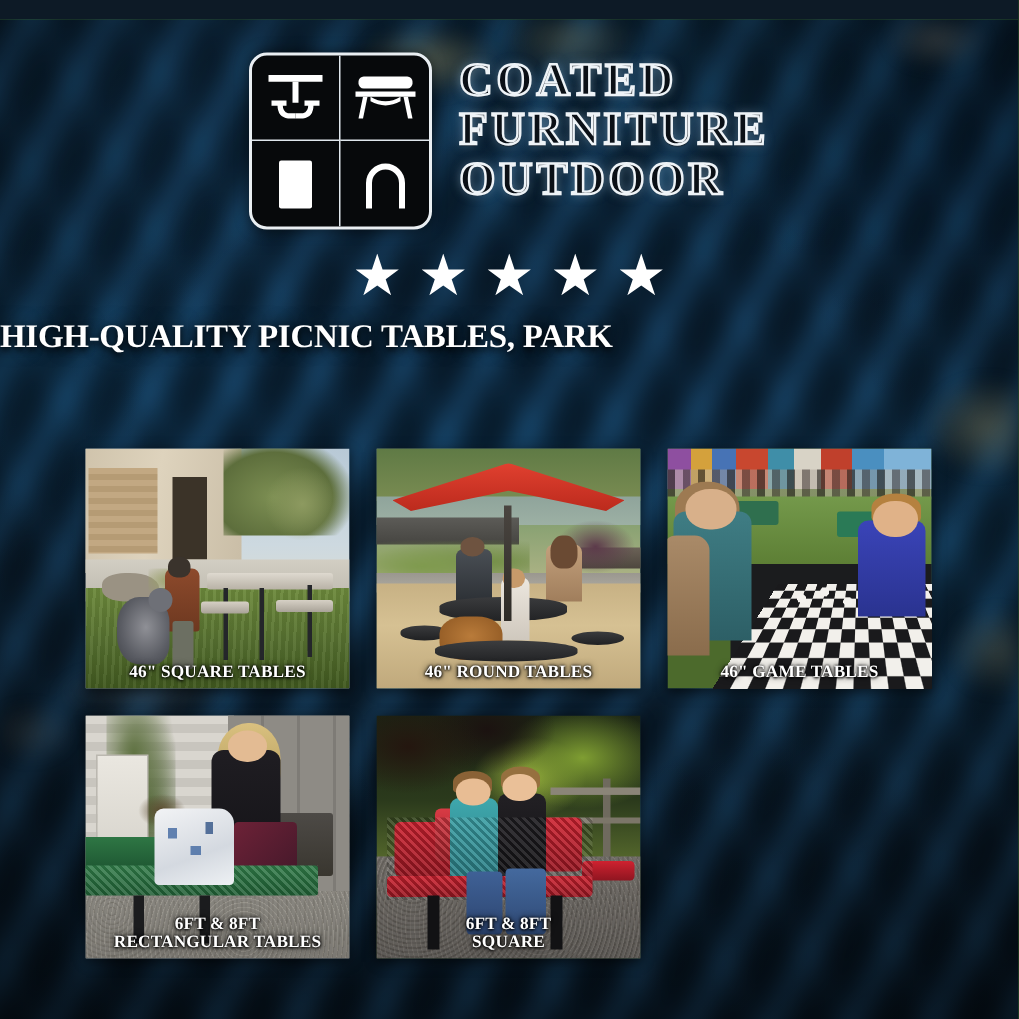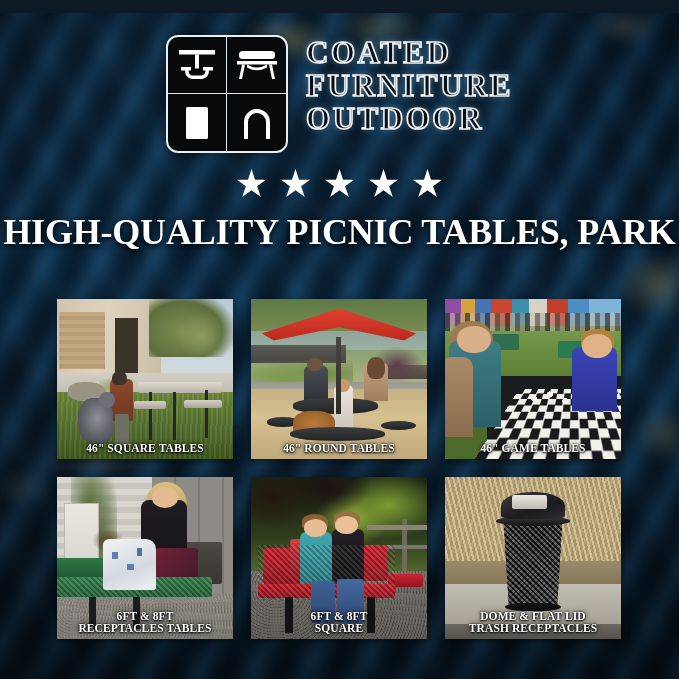--- a/index.html
+++ b/index.html
@@ -116,23 +116,23 @@
     background: #ffffff;
     clip-path: polygon(50% 0%, 61.8% 35.5%, 98% 35.5%, 68.8% 57.3%,
                        80.9% 93%, 50% 71%, 19.1% 93%, 31.2% 57.3%,
                        2% 35.5%, 38.2% 35.5%);
     filter: drop-shadow(0 1px 2px rgba(0,0,0,0.7));
   }
 
   
   .headline {
     position: absolute; left: 0; top: 199px; width: 679px;
-    text-align: center;
+    text-align: left;
     color: #ffffff;
-    font-size: 36px;
+    font-size: 22px;
     font-weight: bold;
     line-height: 1.13;
     letter-spacing: -0.2px;
     text-shadow: 0 2px 4px rgba(0,0,0,0.85), 0 0 12px rgba(0,0,0,0.6);
   }
   .headline .l2 { display: block; }
 
   
   .grid {
     position: absolute;
@@ -593,21 +593,21 @@
         <div class="plant"></div>
         <div class="bench"></div>
         <div class="tbl"></div>
           <div class="tbl-mesh"></div>
           <div class="legs"></div>
         <div class="bag"></div>
           <div class="bag-pat"></div>
       </div>
       <div class="caption">
         <span>6FT &amp; 8FT</span><br>
-        <span>RECEPTACLES TABLES</span>
+        <span>RECTANGULAR TABLES</span>
       </div>
     </div>
 
     <div class="tile t5">
       <div class="scene">
         <div class="bg"></div>
           <div class="foliage"></div>
           <div class="fence"></div>
         <div class="gravel"></div>
           <div class="gtex"></div>
@@ -626,34 +626,15 @@
         <div class="jeansL"></div>
           <div class="jeansR"></div>
           <div class="legs"></div>
       </div>
       <div class="caption">
         <span>6FT &amp; 8FT</span><br>
         <span>SQUARE</span>
       </div>
     </div>
 
-    <div class="tile t6">
-      <div class="scene">
-        <div class="bg"></div>
-          <div class="grass"></div>
-          <div class="wall"></div>
-        <div class="walk"></div>
-          <div class="curb"></div>
-        <div class="body"></div>
-          <div class="bmesh"></div>
-          <div class="base"></div>
-        <div class="rim"></div>
-          <div class="dome"></div>
-          <div class="slot"></div>
-      </div>
-      <div class="caption">
-        <span>DOME &amp; FLAT LID</span><br>
-        <span>TRASH RECEPTACLES</span>
-      </div>
-    </div>
 
   </div>
 </div>
 
 </body></html>

